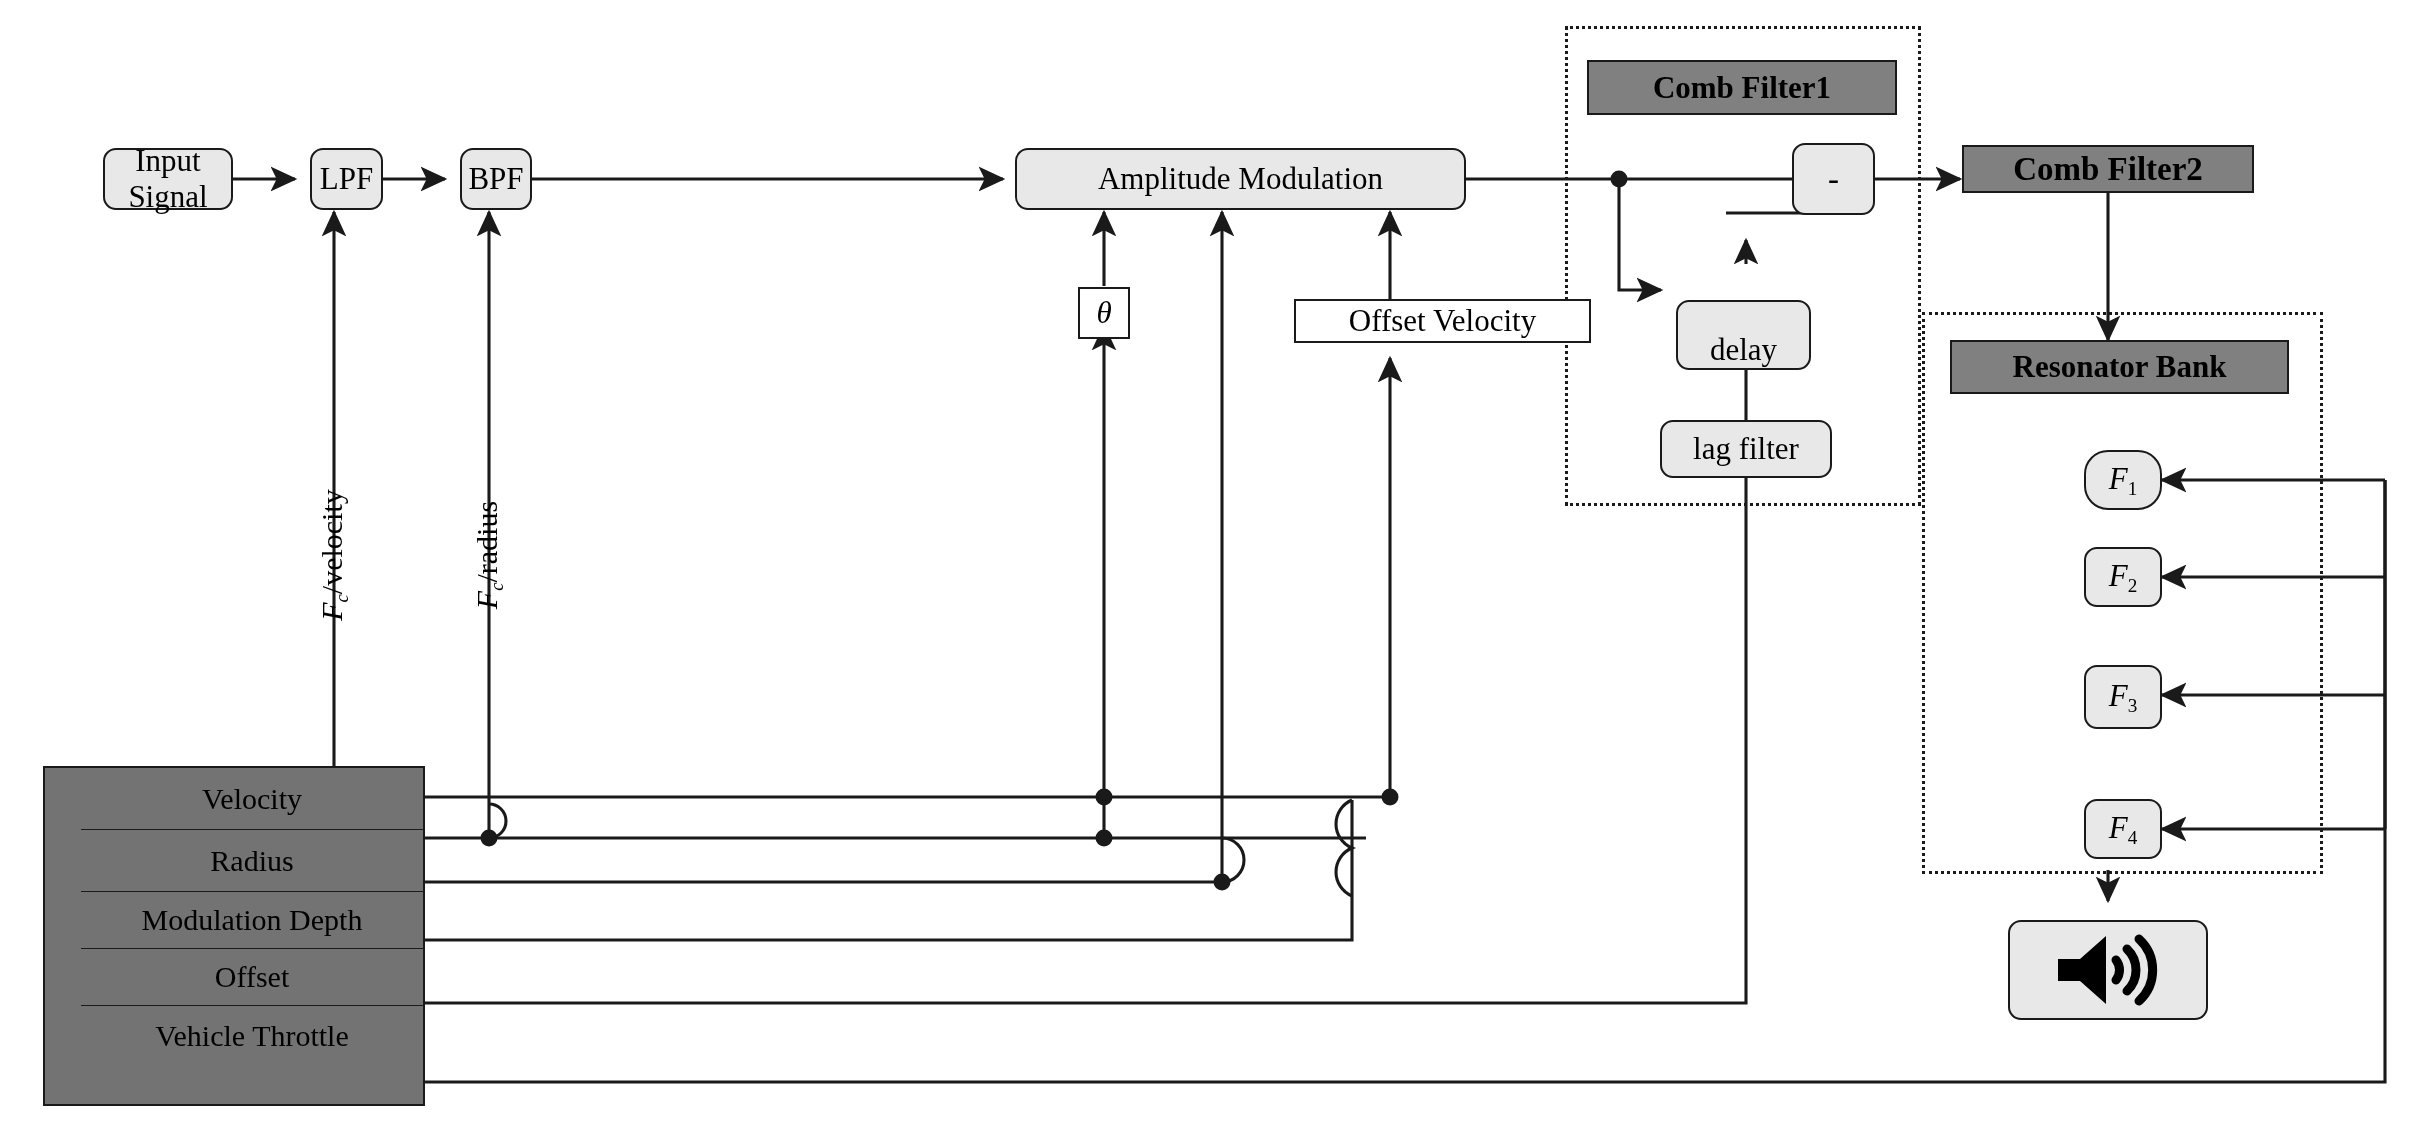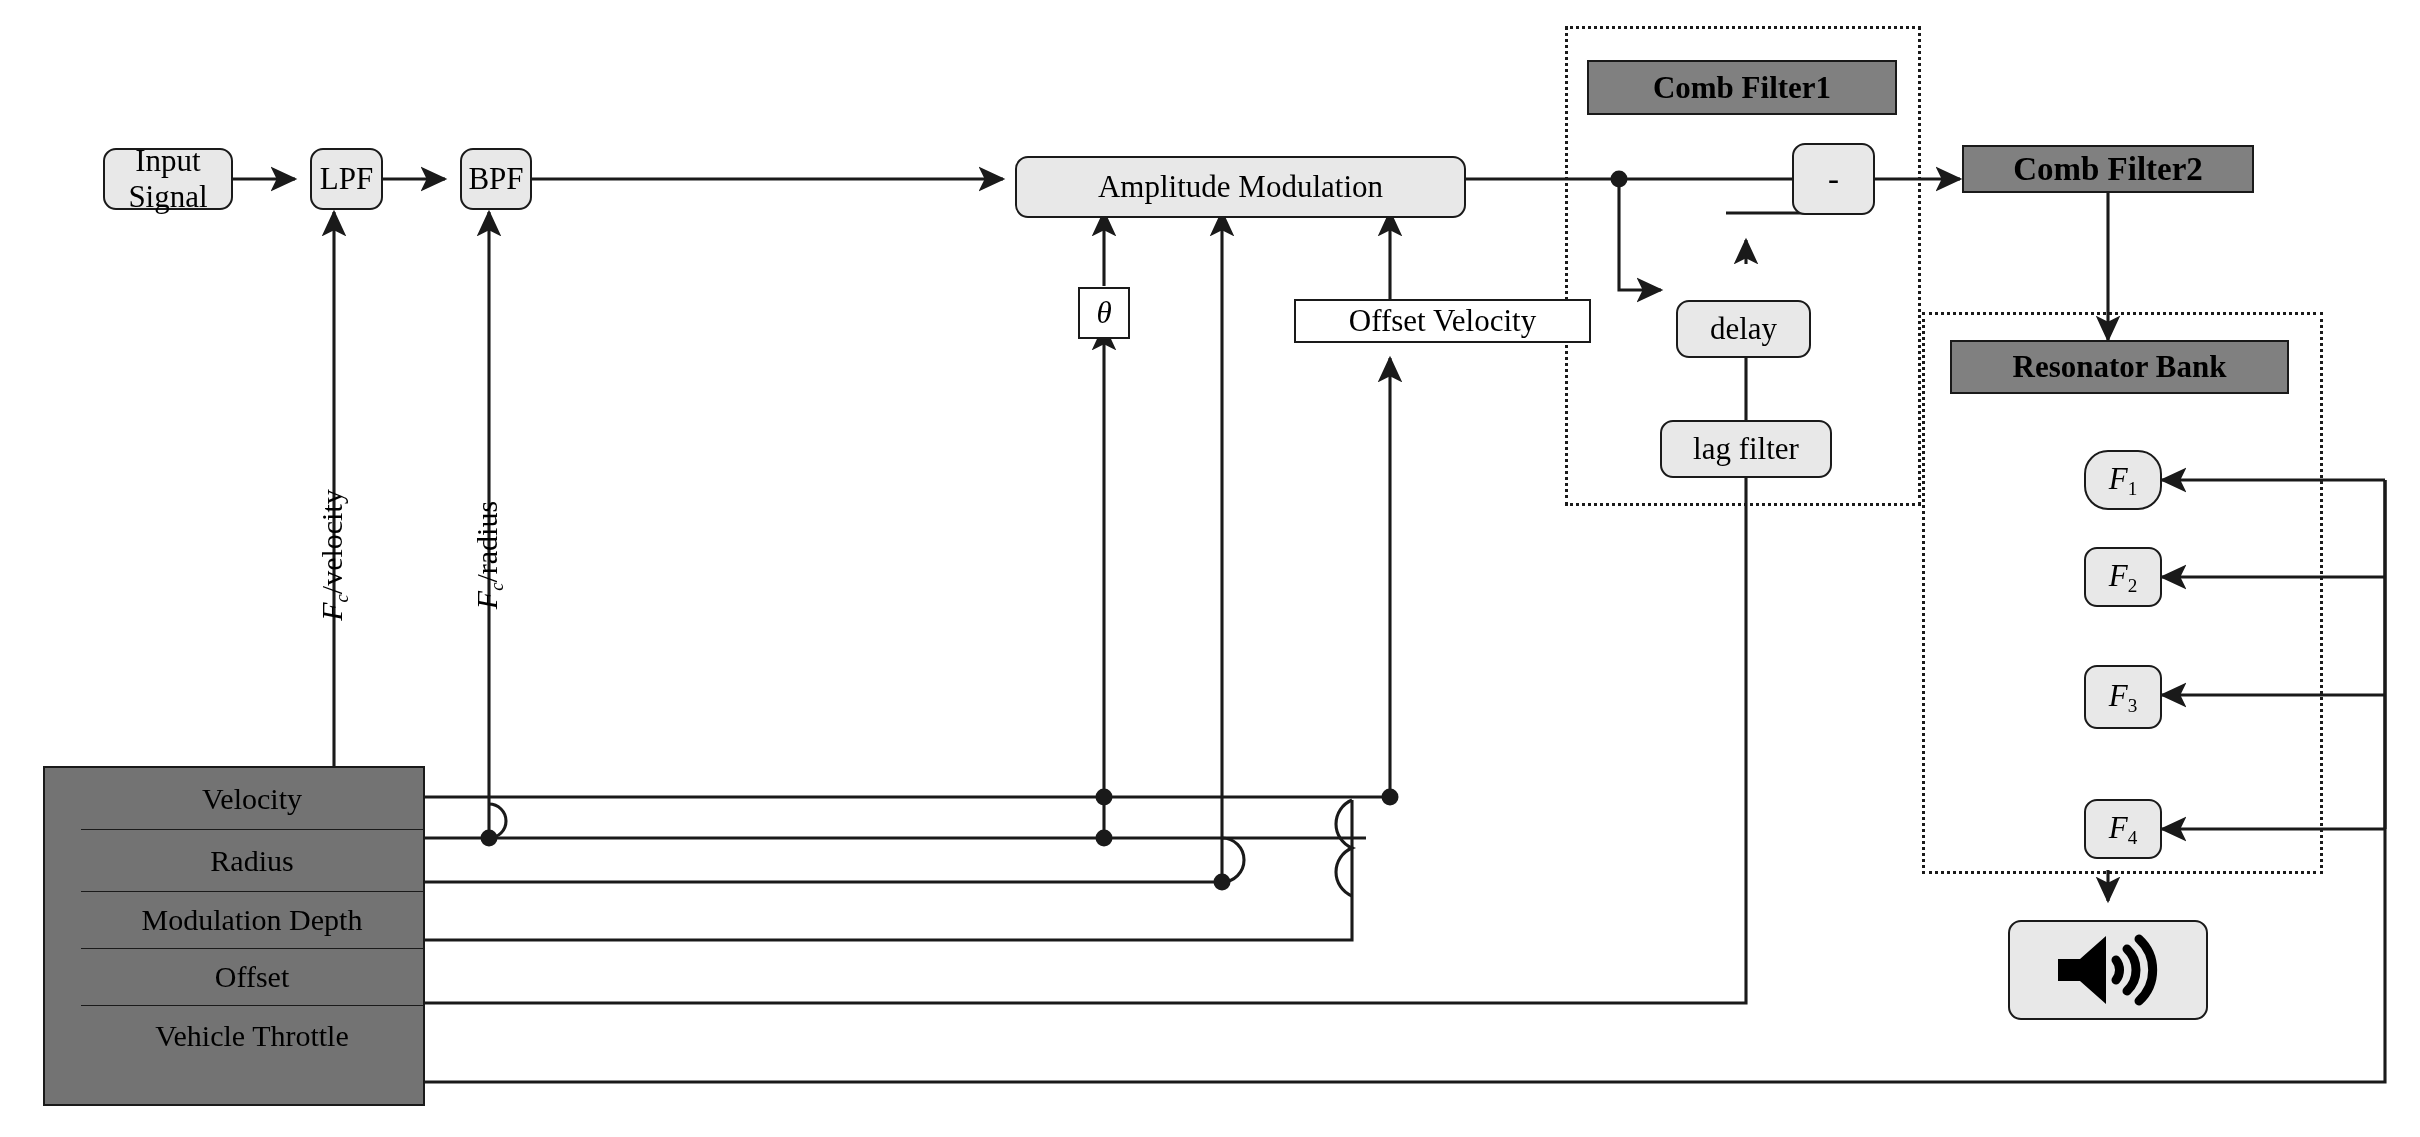--- a/index.html
+++ b/index.html
@@ -114,41 +114,41 @@
   </div>
 
   <div class="node rnode" style="left:310px;top:148px;width:73px;height:62px;font-size:31px;">
     <span>LPF</span>
   </div>
 
   <div class="node rnode" style="left:460px;top:148px;width:72px;height:62px;font-size:31px;">
     <span>BPF</span>
   </div>
 
-  <div class="node rnode" style="left:1015px;top:148px;width:451px;height:62px;font-size:31px;margin-top:8px;">
+  <div class="node rnode" style="left:1015px;top:148px;width:451px;height:62px;font-size:31px;">
     <span>Amplitude Modulation</span>
   </div>
 
   <div class="node wbox" style="left:1078px;top:287px;width:52px;height:52px;font-size:31px;">
     <span class="ital">θ</span>
   </div>
 
   <div class="node wbox" style="left:1248px;top:299px;width:297px;height:44px;font-size:31px;margin-left:46px;">
     <span>Offset Velocity</span>
   </div>
 
   <div class="node dark" style="left:1587px;top:53px;width:310px;height:55px;font-size:31px;margin-top:7px;">
     <span>Comb Filter1</span>
   </div>
 
   <div class="node rnode" style="left:1792px;top:143px;width:83px;height:72px;font-size:33px;">
     <span>-</span>
   </div>
 
-  <div class="node rnode" style="left:1676px;top:300px;width:135px;height:58px;font-size:31px;">
+  <div class="node rnode" style="left:1676px;top:300px;width:135px;height:70px;font-size:31px;align-items:flex-end;">
     <span>delay</span>
   </div>
 
   <div class="node rnode" style="left:1660px;top:420px;width:172px;height:58px;font-size:31px;">
     <span>lag filter</span>
   </div>
 
   <div class="node dark" style="left:1962px;top:145px;width:292px;height:48px;font-size:33px;">
     <span>Comb Filter2</span>
   </div>

